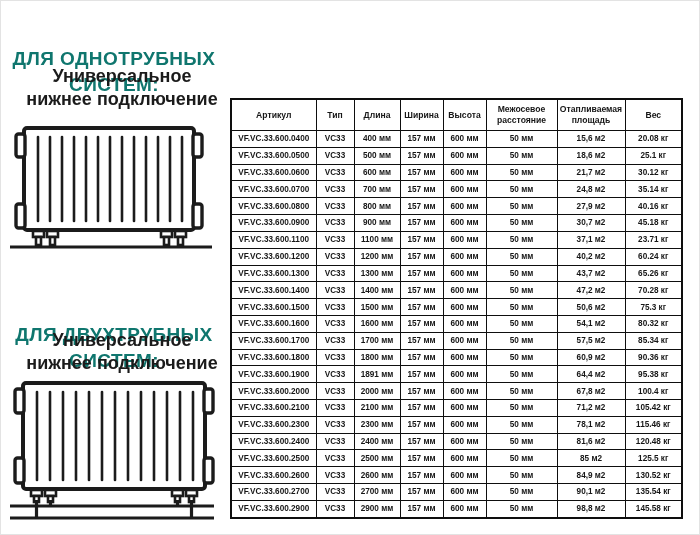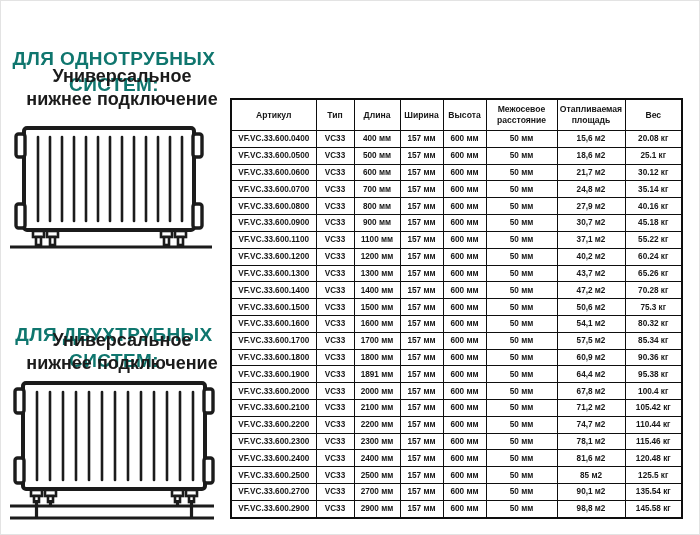--- a/index.html
+++ b/index.html
@@ -260,21 +260,21 @@
           <td>45.18 кг</td>
         </tr>
         <tr>
           <td>VF.VC.33.600.1100</td>
           <td>VC33</td>
           <td>1100 мм</td>
           <td>157 мм</td>
           <td>600 мм</td>
           <td>50 мм</td>
           <td>37,1 м2</td>
-          <td>55.22 кг</td>
+          <td>23.71 кг</td>
         </tr>
         <tr>
           <td>VF.VC.33.600.1200</td>
           <td>VC33</td>
           <td>1200 мм</td>
           <td>157 мм</td>
           <td>600 мм</td>
           <td>50 мм</td>
           <td>40,2 м2</td>
           <td>60.24 кг</td>
@@ -363,30 +363,20 @@
           <td>VF.VC.33.600.2100</td>
           <td>VC33</td>
           <td>2100 мм</td>
           <td>157 мм</td>
           <td>600 мм</td>
           <td>50 мм</td>
           <td>71,2 м2</td>
           <td>105.42 кг</td>
         </tr>
         <tr>
-          <td>VF.VC.33.600.2200</td>
-          <td>VC33</td>
-          <td>2200 мм</td>
-          <td>157 мм</td>
-          <td>600 мм</td>
-          <td>50 мм</td>
-          <td>74,7 м2</td>
-          <td>110.44 кг</td>
-        </tr>
-        <tr>
           <td>VF.VC.33.600.2300</td>
           <td>VC33</td>
           <td>2300 мм</td>
           <td>157 мм</td>
           <td>600 мм</td>
           <td>50 мм</td>
           <td>78,1 м2</td>
           <td>115.46 кг</td>
         </tr>
         <tr>
@@ -403,20 +393,30 @@
           <td>VF.VC.33.600.2500</td>
           <td>VC33</td>
           <td>2500 мм</td>
           <td>157 мм</td>
           <td>600 мм</td>
           <td>50 мм</td>
           <td>85 м2</td>
           <td>125.5 кг</td>
         </tr>
         <tr>
+          <td>VF.VC.33.600.2600</td>
+          <td>VC33</td>
+          <td>2600 мм</td>
+          <td>157 мм</td>
+          <td>600 мм</td>
+          <td>50 мм</td>
+          <td>84,9 м2</td>
+          <td>130.52 кг</td>
+        </tr>
+        <tr>
           <td>VF.VC.33.600.2700</td>
           <td>VC33</td>
           <td>2700 мм</td>
           <td>157 мм</td>
           <td>600 мм</td>
           <td>50 мм</td>
           <td>90,1 м2</td>
           <td>135.54 кг</td>
         </tr>
         <tr>

